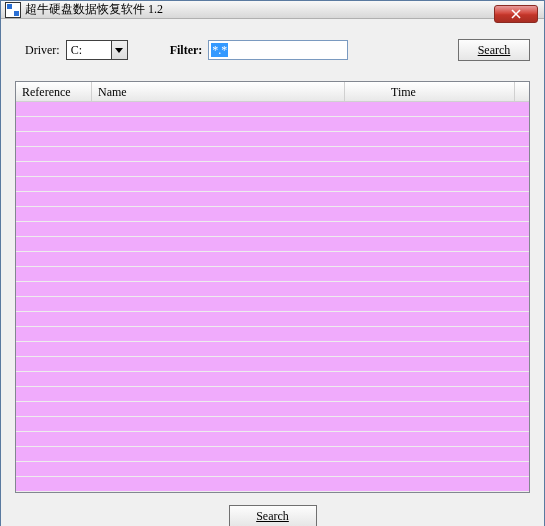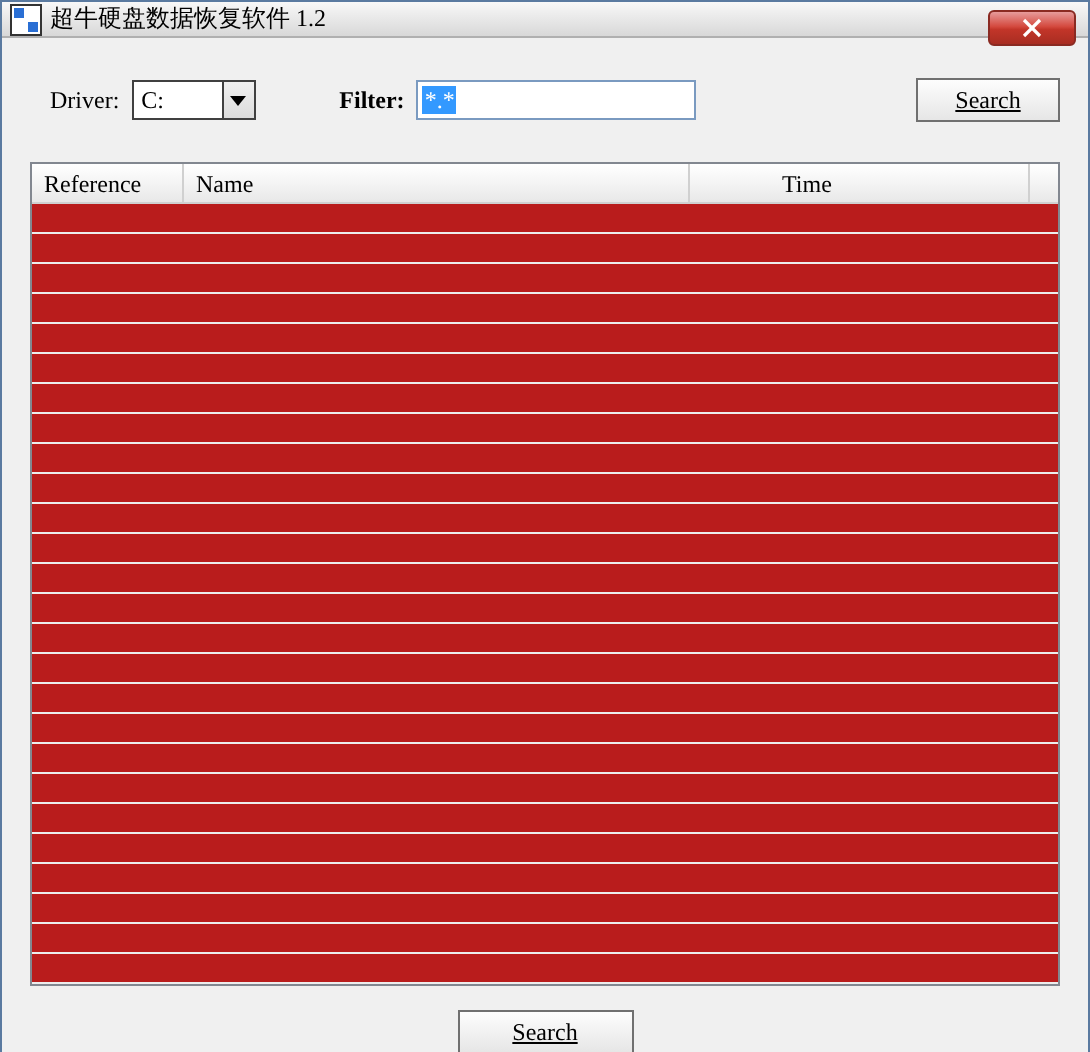--- a/index.html
+++ b/index.html
@@ -150,21 +150,21 @@
       font-size: 12px;
       padding: 0 12px;
       cursor: pointer;
       text-decoration: underline;
       text-underline-offset: 1px;
       min-width: 72px;
     }
     .table-wrap {
       flex: 1;
       border: 1px solid #828790;
-      background: #b91c1c;
+      background: #f0abfc;
       display: flex;
       flex-direction: column;
       overflow: hidden;
     }
     .thead {
       display: flex;
       height: 20px;
       background: linear-gradient(to bottom, #ffffff 0%, #f4f4f4 50%, #e8e8e8 100%);
       border-bottom: 1px solid #d0d0d0;
     }

